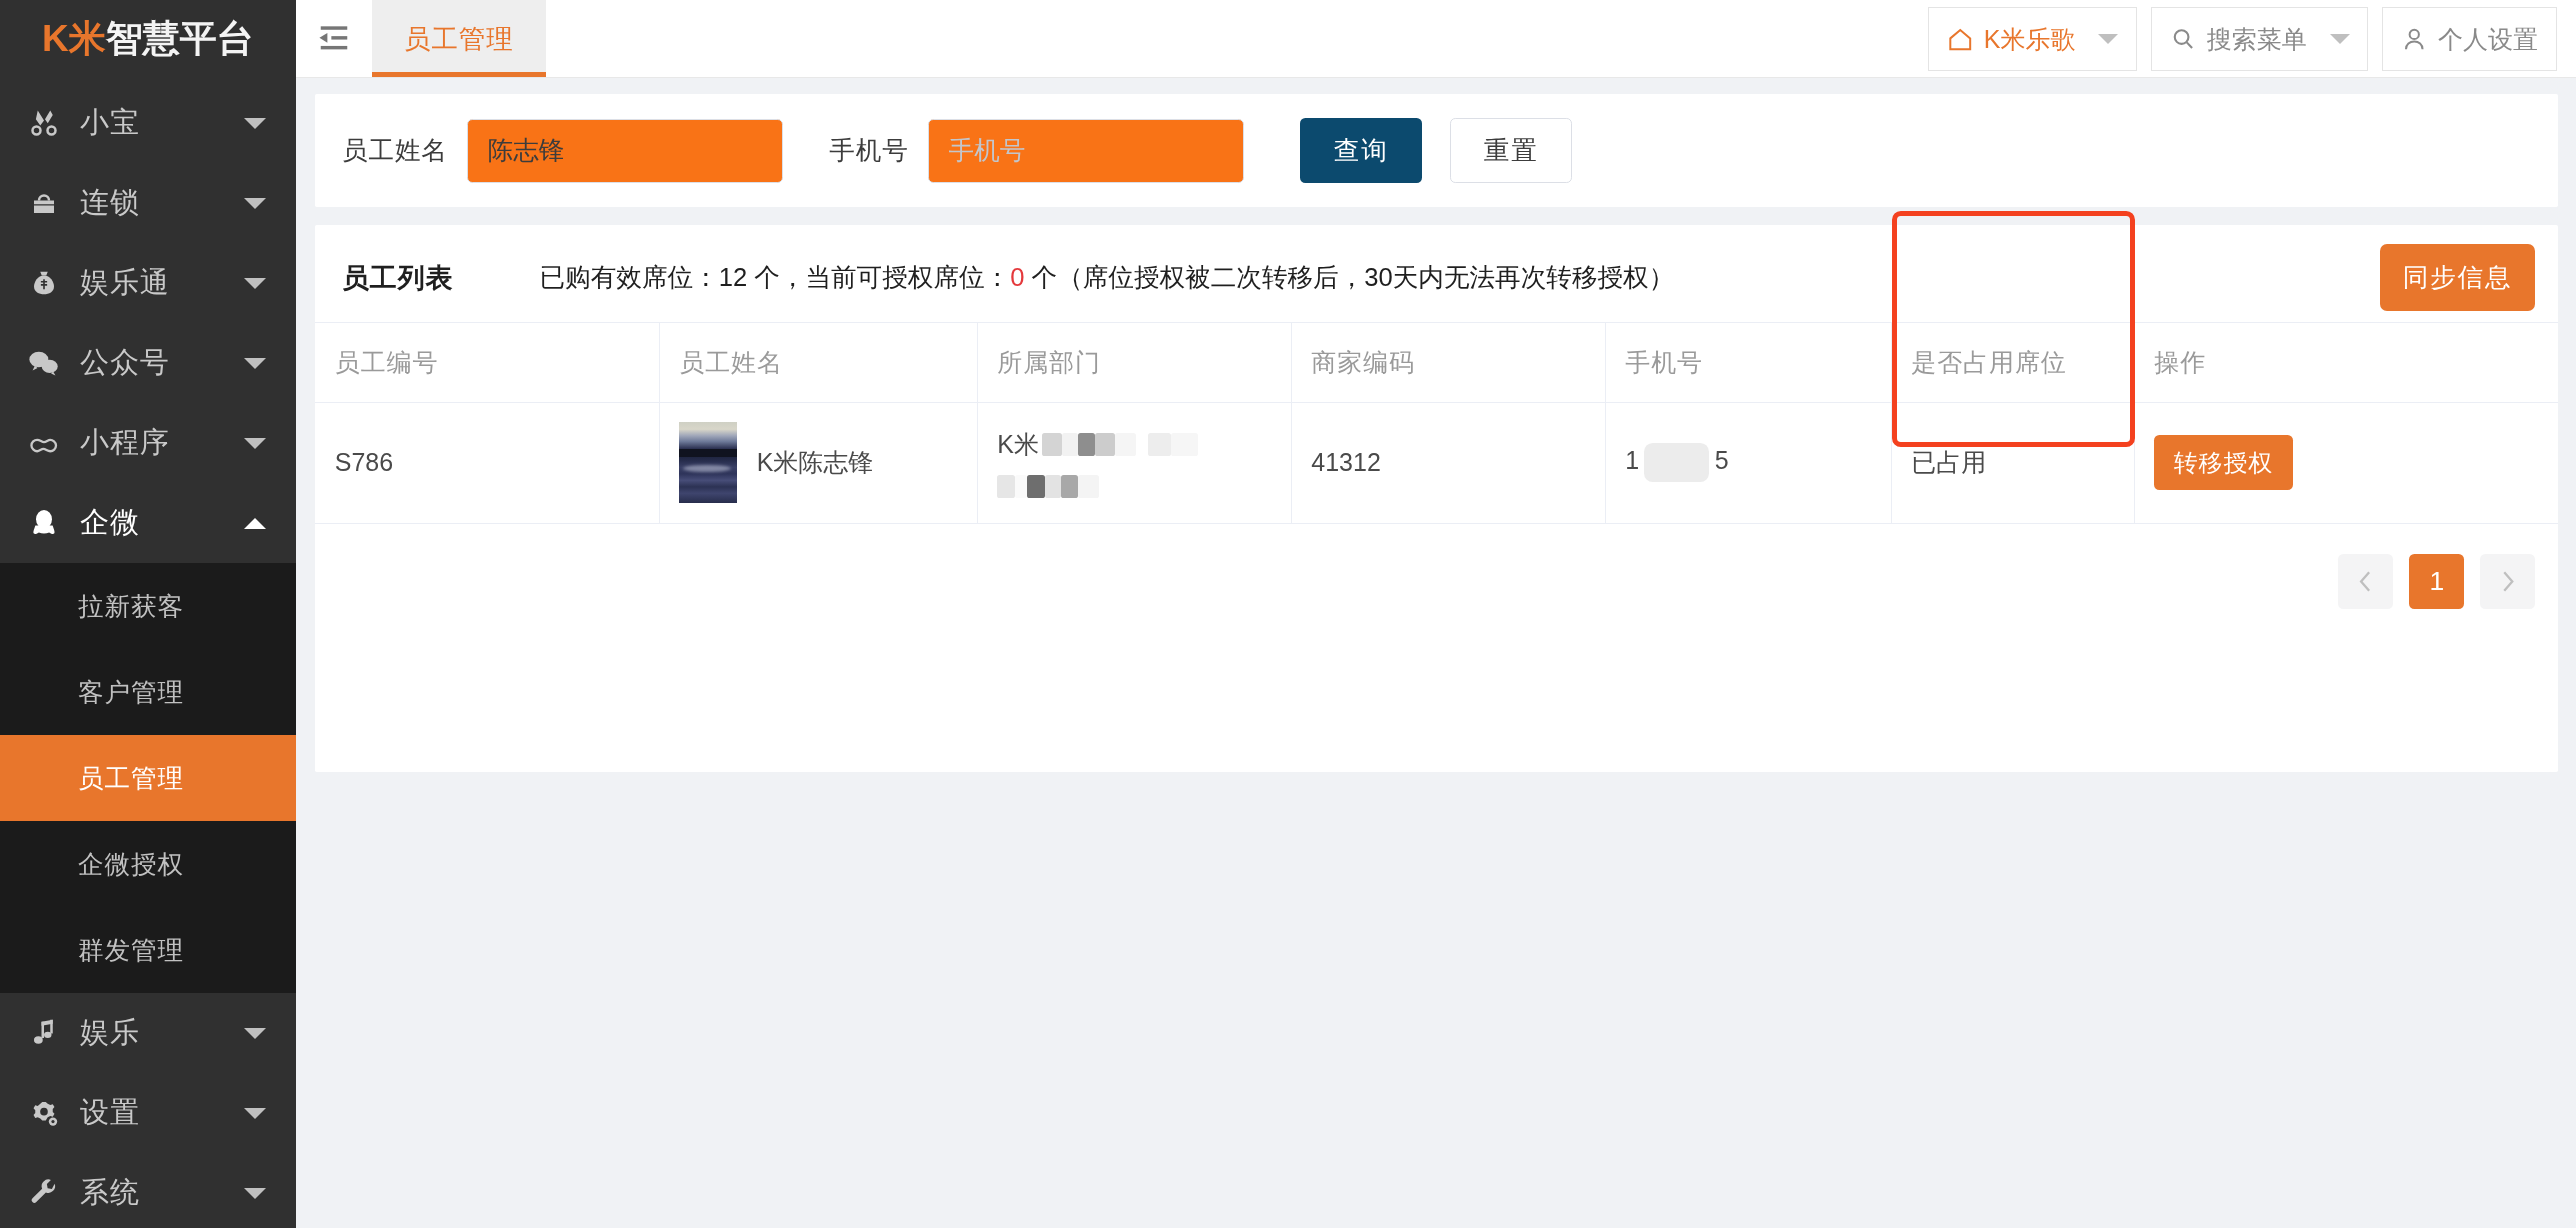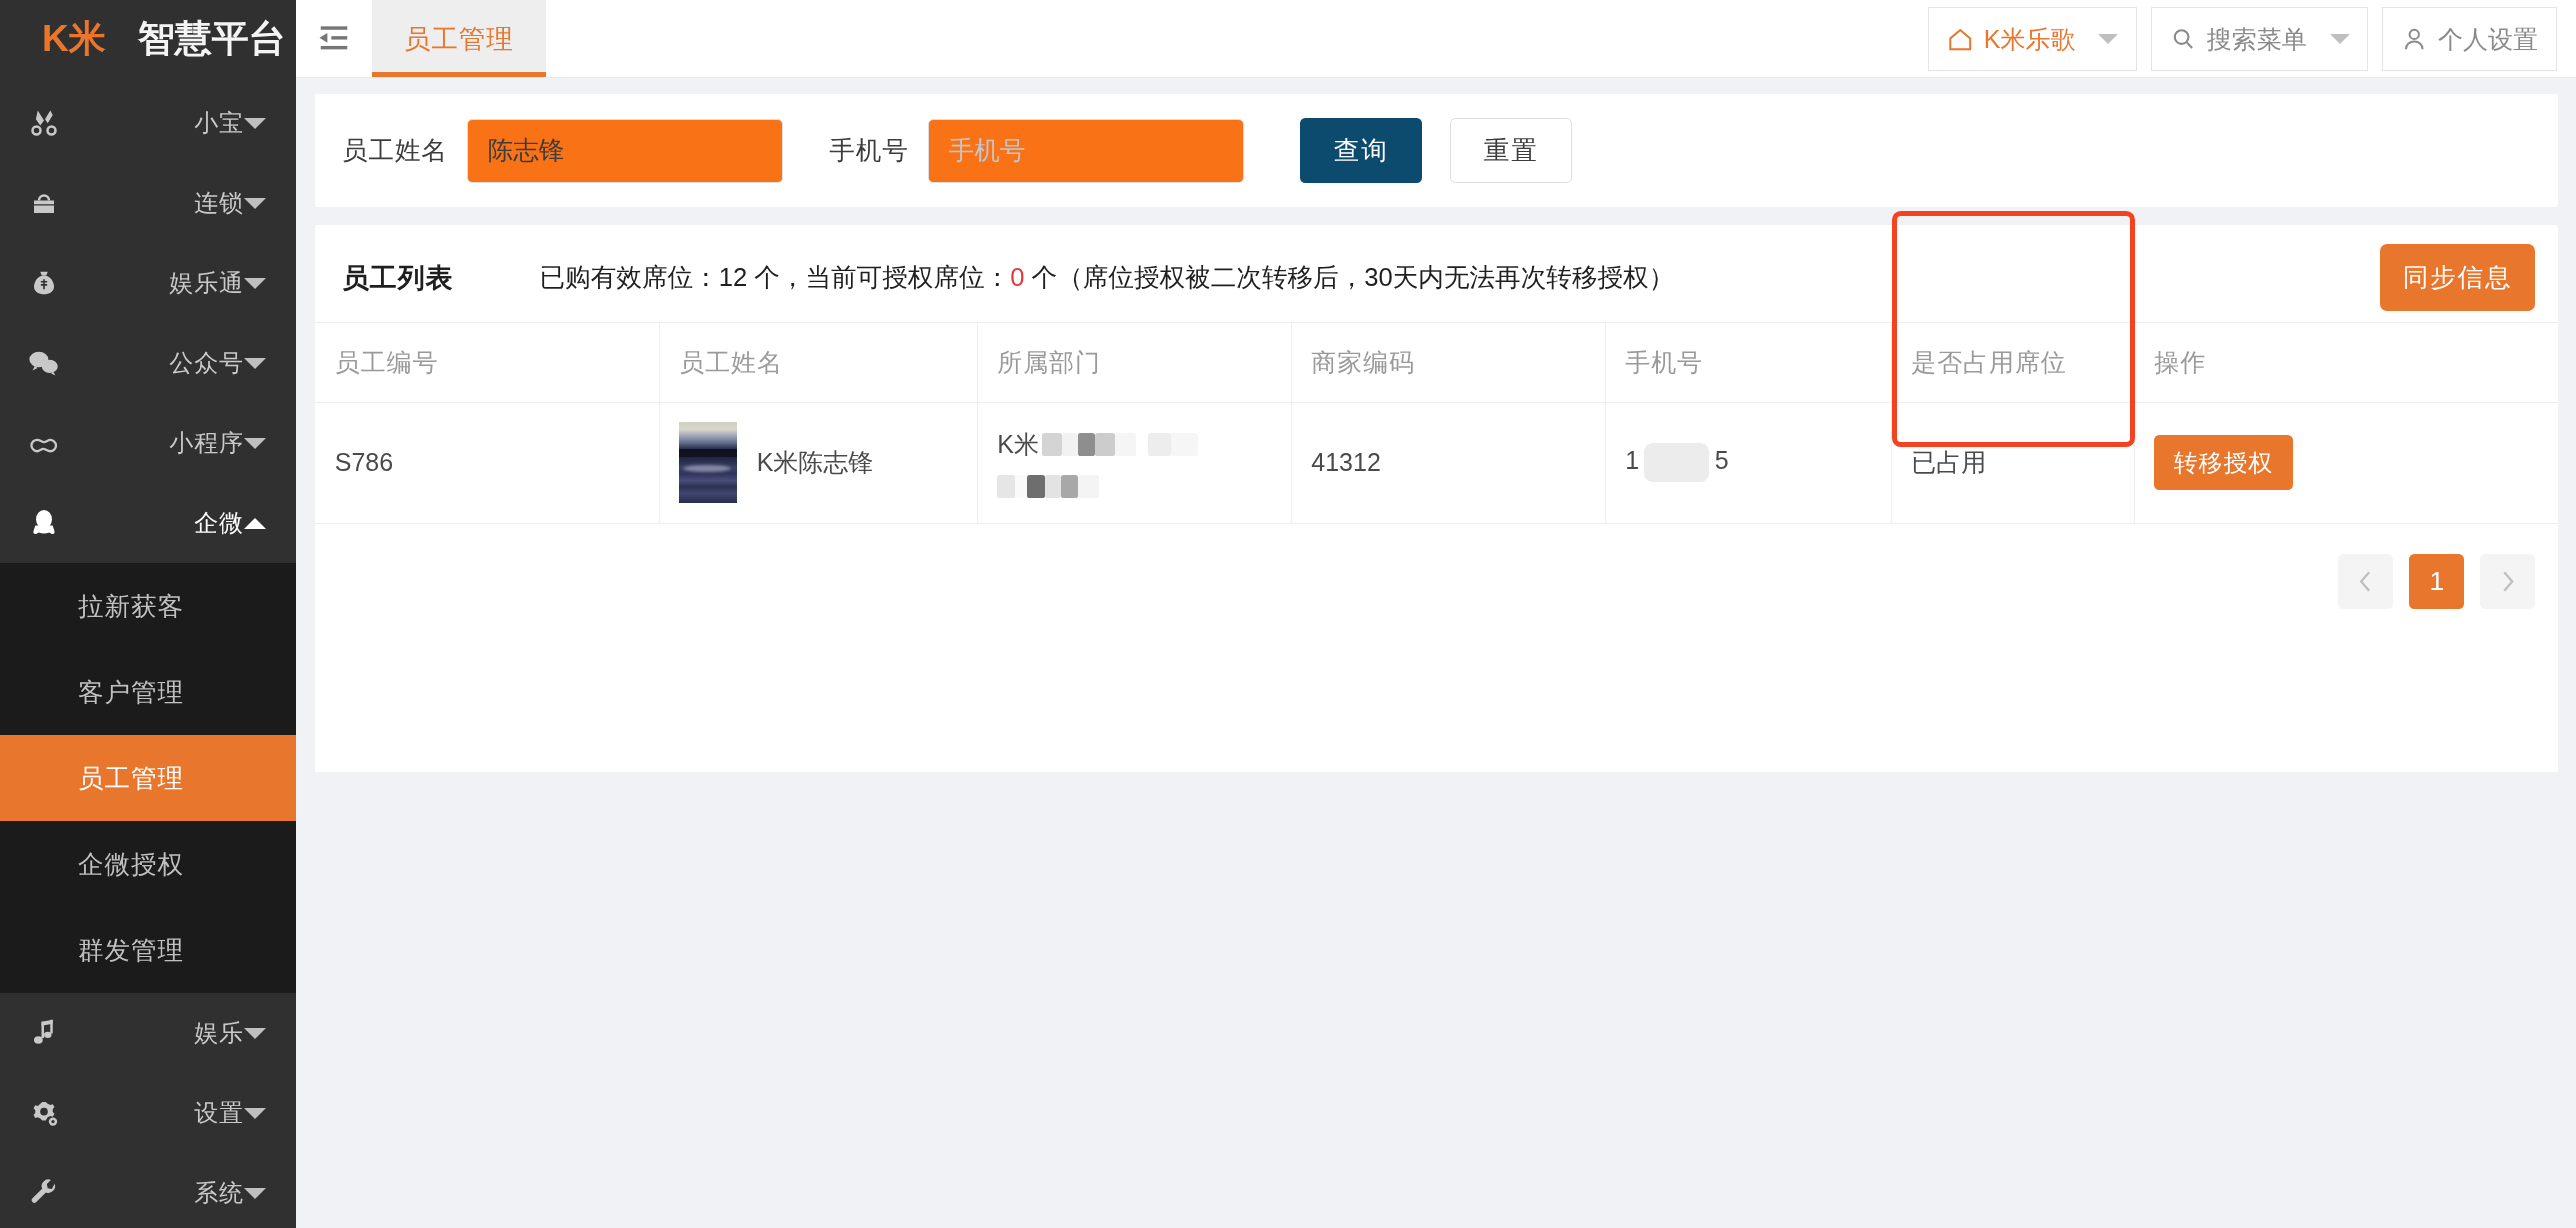--- a/index.html
+++ b/index.html
@@ -15,35 +15,35 @@
     width: 296px; flex: 0 0 296px; height: 1228px;
     background: #303030; color: #bfbfbf;
     overflow: hidden; position: relative;
   }
   .logo-wrap {
     height: 78px; display: flex; align-items: center;
     padding-left: 42px; background: #303030;
   }
   .logo-text { font-size: 37px; font-weight: 700; letter-spacing: 0px; white-space: nowrap; }
   .logo-k { color: #e8762c; }
-  .logo-rest { color: #f4f4f4; margin-left: 32px; }
+  .logo-rest { color: #f4f4f4; }
 
   .nav { padding-top: 5.3px; }
   .nav-item {
     height: 80px; display: flex; align-items: center;
     padding: 0 30px 0 23px; cursor: pointer; position: relative;
   }
   .nav-item .ico {
     width: 41px; flex: 0 0 41px; display: flex; align-items: center;
     justify-content: center; color: #c8c8c8;
   }
   .nav-item .ico svg { display: block; }
   .nav-item .lbl {
-    flex: 1; font-size: 24px; color: #c9c9c9; padding-left: 16px;
-    white-space: nowrap; letter-spacing: 0.9px; text-align: right;
+    flex: 1; font-size: 29px; color: #c9c9c9; padding-left: 16px;
+    white-space: nowrap; letter-spacing: 0.9px;
   }
   .nav-item.open .lbl { color: #ffffff; }
   .nav-item.open .ico { color: #ffffff; }
   .caret { width: 0; height: 0; border-left: 11.5px solid transparent;
            border-right: 11.5px solid transparent; border-top: 11.5px solid #c0c0c0; }
   .caret.up { border-top: none; border-bottom: 11.5px solid #ffffff; }
 
   .submenu { background: #1b1b1b; }
   .sub-item {
     height: 86px; display: flex; align-items: center;

